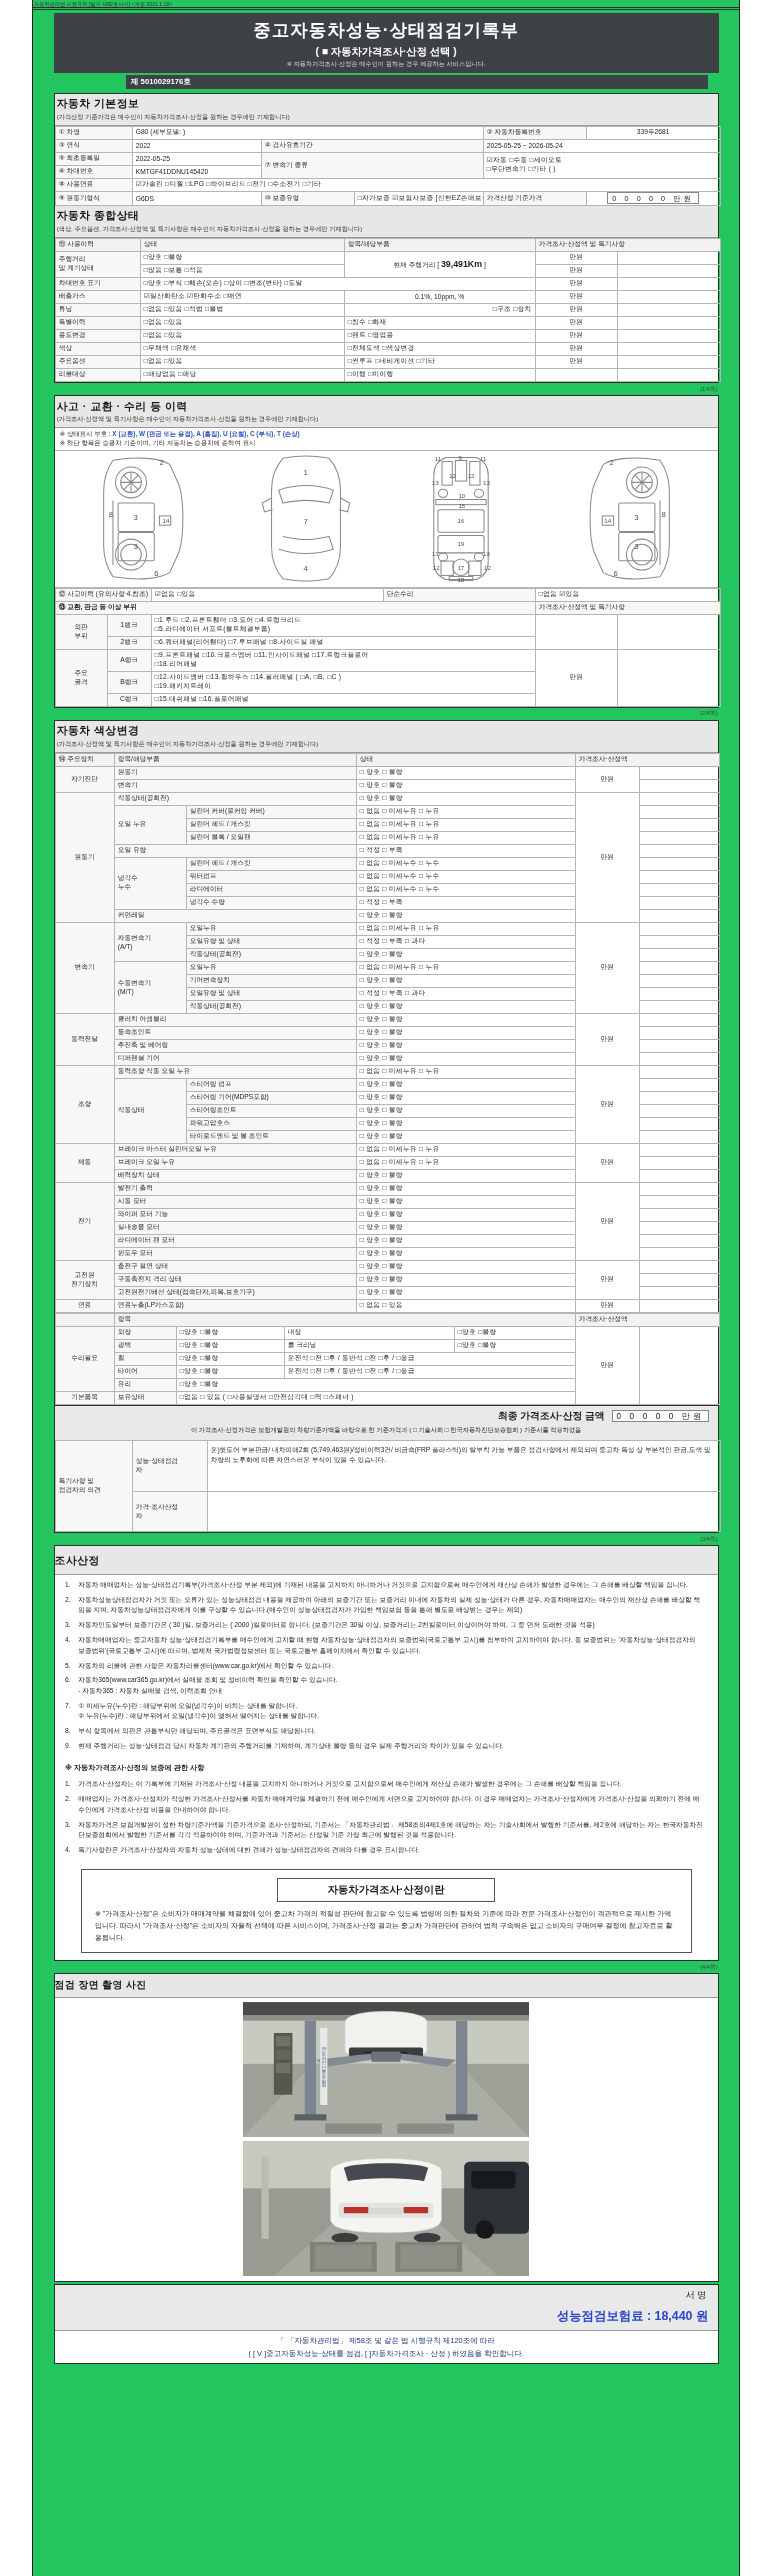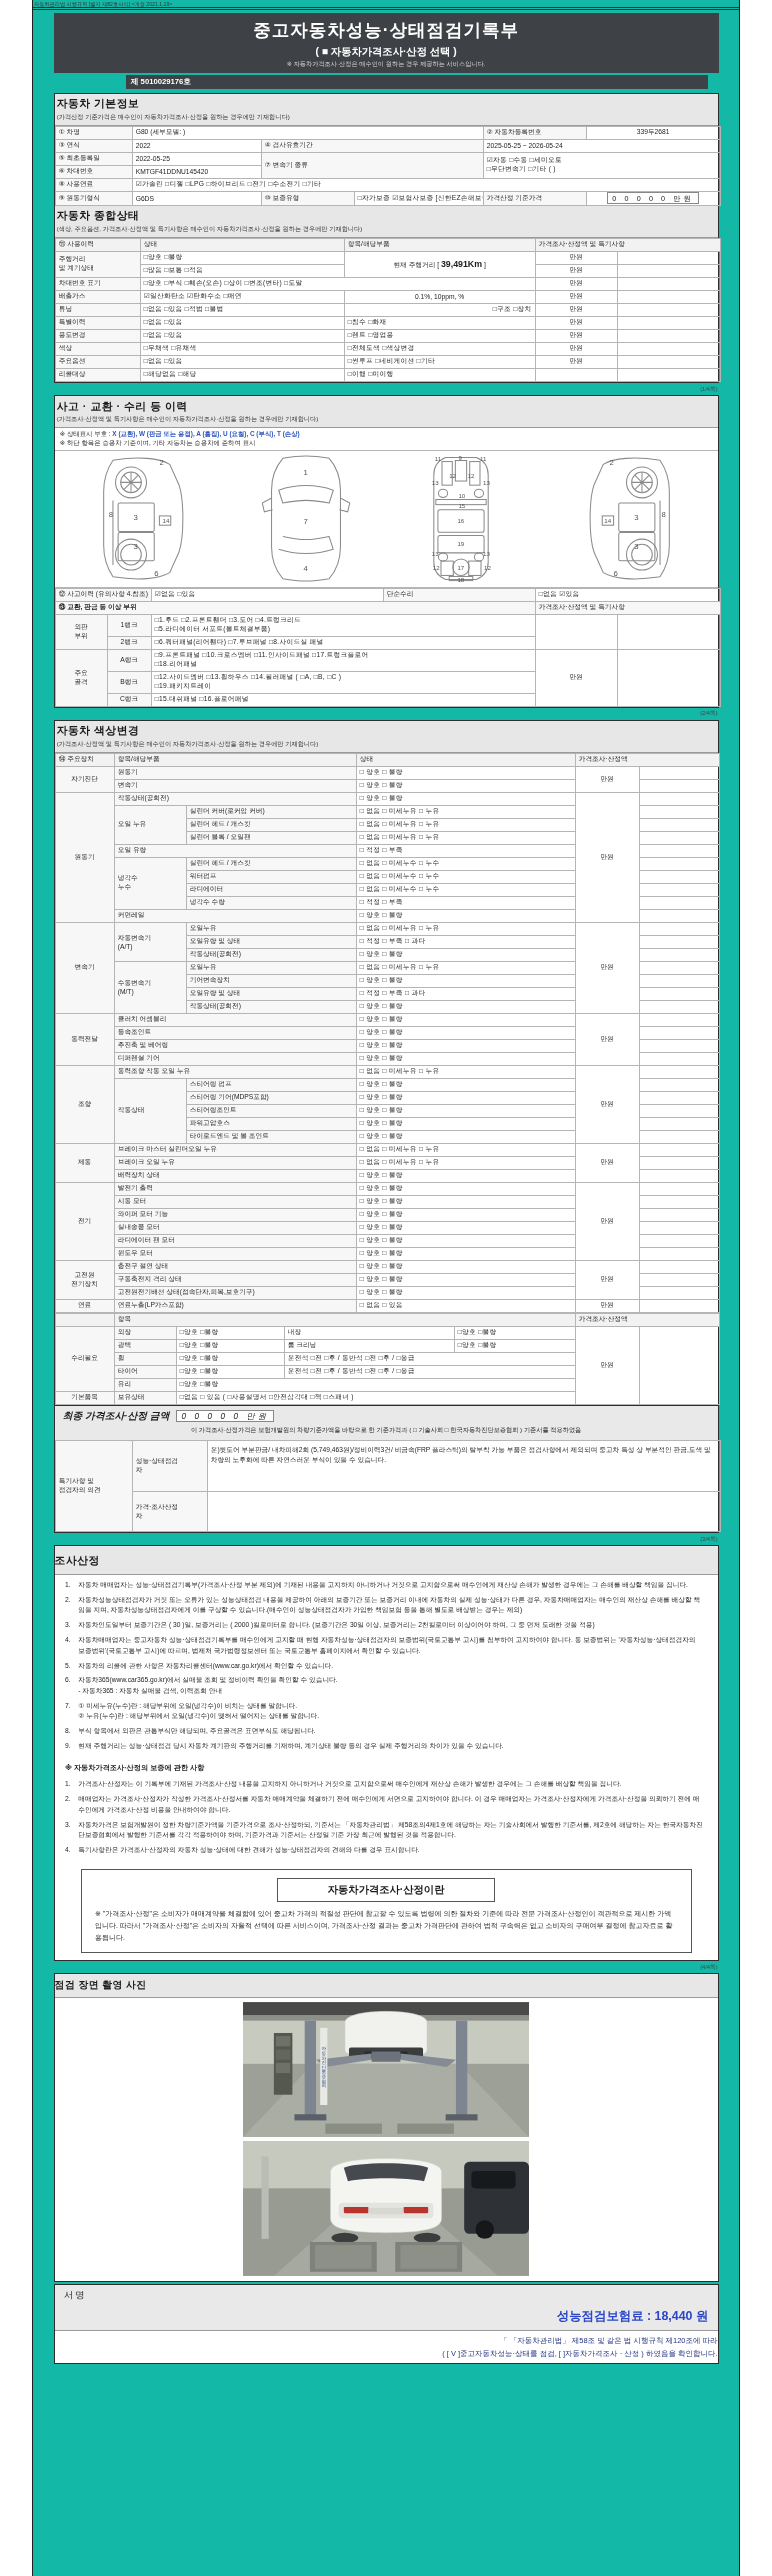--- a/index.html
+++ b/index.html
@@ -1,18 +1,18 @@
 <!DOCTYPE html>
 <html style="font-size:8.2px"><head>
 <meta charset="utf-8">
 <style>
   html,body{margin:0;padding:0;background:#fff;width:773px;height:2576px;overflow:hidden;
     font-family:"Liberation Sans","DejaVu Sans",sans-serif;color:#1c1c1c;}
   .page{position:absolute;left:32px;top:0;width:708px;height:2576px;
-    border-left:1px solid #1f1f1f;border-right:1px solid #1f1f1f;box-sizing:border-box;background:#14b8a6;}
+    border-left:1px solid #1f1f1f;border-right:1px solid #1f1f1f;box-sizing:border-box;background:#22c55e;}
   .top-note{font-size:5.2px;color:#333;padding:0.5px 0 0 1px;height:6.7px;}
   .top-rule{border-top:1px solid #2c2c2c;border-bottom:0.5px solid #2c2c2c;height:1px;margin:0;}
   .inner{margin:0 20.6px;width:665px;}
   
   .band{background:#3e4145;color:#fff;text-align:center;padding:5.2px 0 4.1px 0;margin-top:3.1px;}
   .band .t1{font-size:17.5px;font-weight:bold;letter-spacing:1px;}
   .band .t2{font-size:10.3px;font-weight:bold;margin-top:2.1px;}
   .band .t3{font-size:6.2px;color:#d9d9d9;margin-top:1.5px;}
   .docbar{background:#3e4145;color:#fff;font-size:7.7px;font-weight:bold;
     margin:2.1px 0 3.1px 72px;padding:2.1px 5.2px;width:582px;box-sizing:border-box;}
@@ -43,23 +43,23 @@
   .notice-item .tx{white-space:pre-line;}
   .sub-head{font-weight:bold;font-size:7.2px;padding:3.1px 10.3px 1px 10.3px;}
   .defbox{border:0.5px solid #555;margin:5.2px 26px 7.2px 26px;padding:7.2px 13.4px 8.2px 13.4px;}
   .defbox .dt{border:0.5px solid #555;width:216px;margin:0 auto;text-align:center;
     font-size:10.3px;font-weight:bold;padding:4.1px 0;}
   .defbox .dd{font-size:7px;line-height:1.7;margin-top:6.2px;}
   
   .photo-wrap{display:flex;flex-direction:column;align-items:center;padding:4.1px 0 5.2px 0;gap:4.1px;}
   
   .signband{background:#e9e9e9;border-bottom:0.5px solid #9a9a9a;padding:4.1px 9.3px 5.2px 9.3px;}
-  .signband .s1{text-align:left;font-size:9.3px;letter-spacing:2.1px;}
+  .signband .s1{text-align:right;font-size:9.3px;letter-spacing:2.1px;}
   .signband .fee{text-align:right;color:#2b46c8;font-size:12.4px;font-weight:bold;margin-top:5.2px;}
-  .footlines{padding:4.1px 0 3.1px 0;text-align:right;color:#23337e;font-size:7.5px;line-height:1.7;}
+  .footlines{padding:4.1px 0 3.1px 0;text-align:center;color:#23337e;font-size:7.5px;line-height:1.7;}
   svg text{font-family:"Liberation Sans","DejaVu Sans",sans-serif;}
 </style>
 </head>
 <body>
 
 <div class="page">
   <div class="top-note">자동차관리법 시행규칙 [별지 제82호서식] &lt;개정 2021.1.19&gt;</div>
   <div class="top-rule"></div>
 
   <div class="inner">
@@ -697,21 +697,21 @@
           <td colspan="3" class="chk">□양호  □불량</td>
         </tr>
         <tr>
           <td class="lab ctr">기본품목</td>
           <td class="lab">보유상태</td>
           <td colspan="3" class="chk">□없음  □ 있음  ( □사용설명서 □안전삼각대 □잭 □스패너 )</td>
         </tr>
       </tbody>
         </table>
       <div style="border-top:1px solid #2e2e2e;background:#e9e9e9;padding:4.1px 8.2px 4.6px 8.2px;">
-        <div style="text-align:left;font-style:italic;">
+        <div style="text-align:right;">
           <span style="font-size:9.8px;font-weight:bold;">최종 가격조사·산정 금액</span>
           &nbsp;&nbsp;<span class="digits" style="font-size:8.2px">0  0  0  0  0 만원</span>
         </div>
         <div style="font-size:6.2px;text-align:center;margin-top:3.1px;">이 가격조사·산정가격은 보험개발원의 차량기준가액을 바탕으로 한 기준가격과 ( □ 기술사회 □ 한국자동차진단보증협회 ) 기준서를 적용하였음</div>
       </div>
       <table style="border-top:1px solid #2e2e2e">
         <colgroup>
             <col style="width:77px">
             <col style="width:75px">
             <col style="width:513px">

